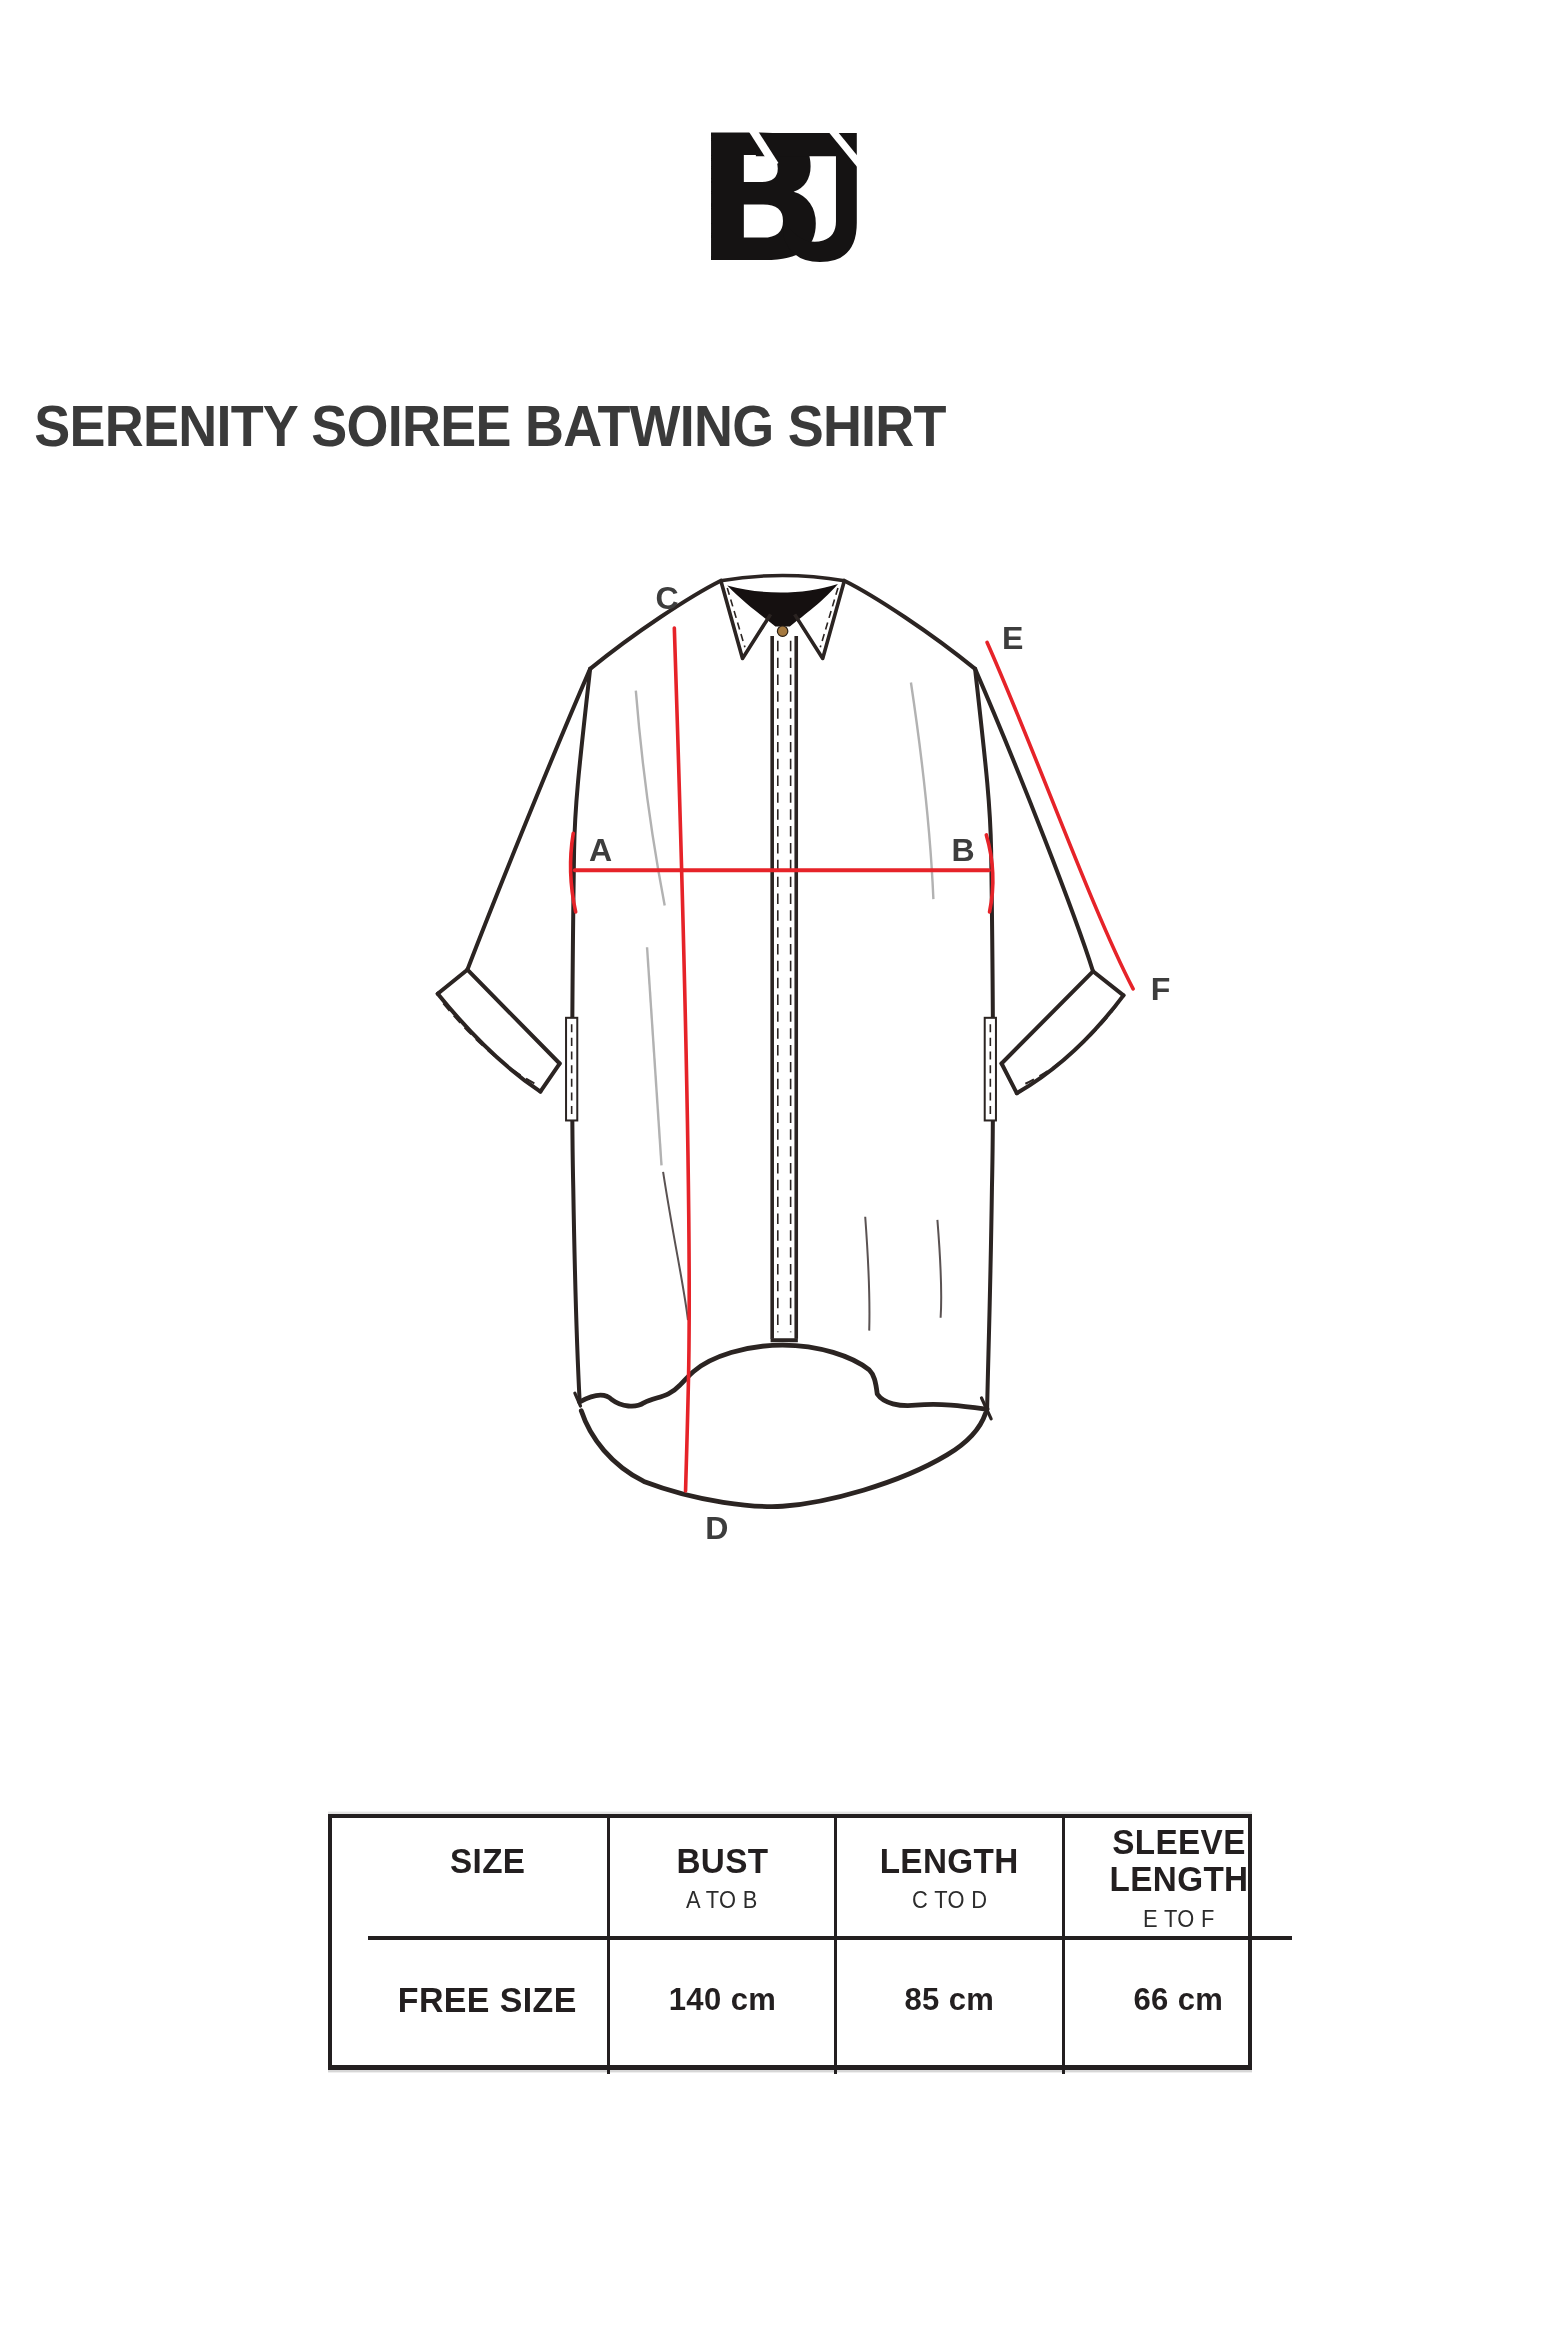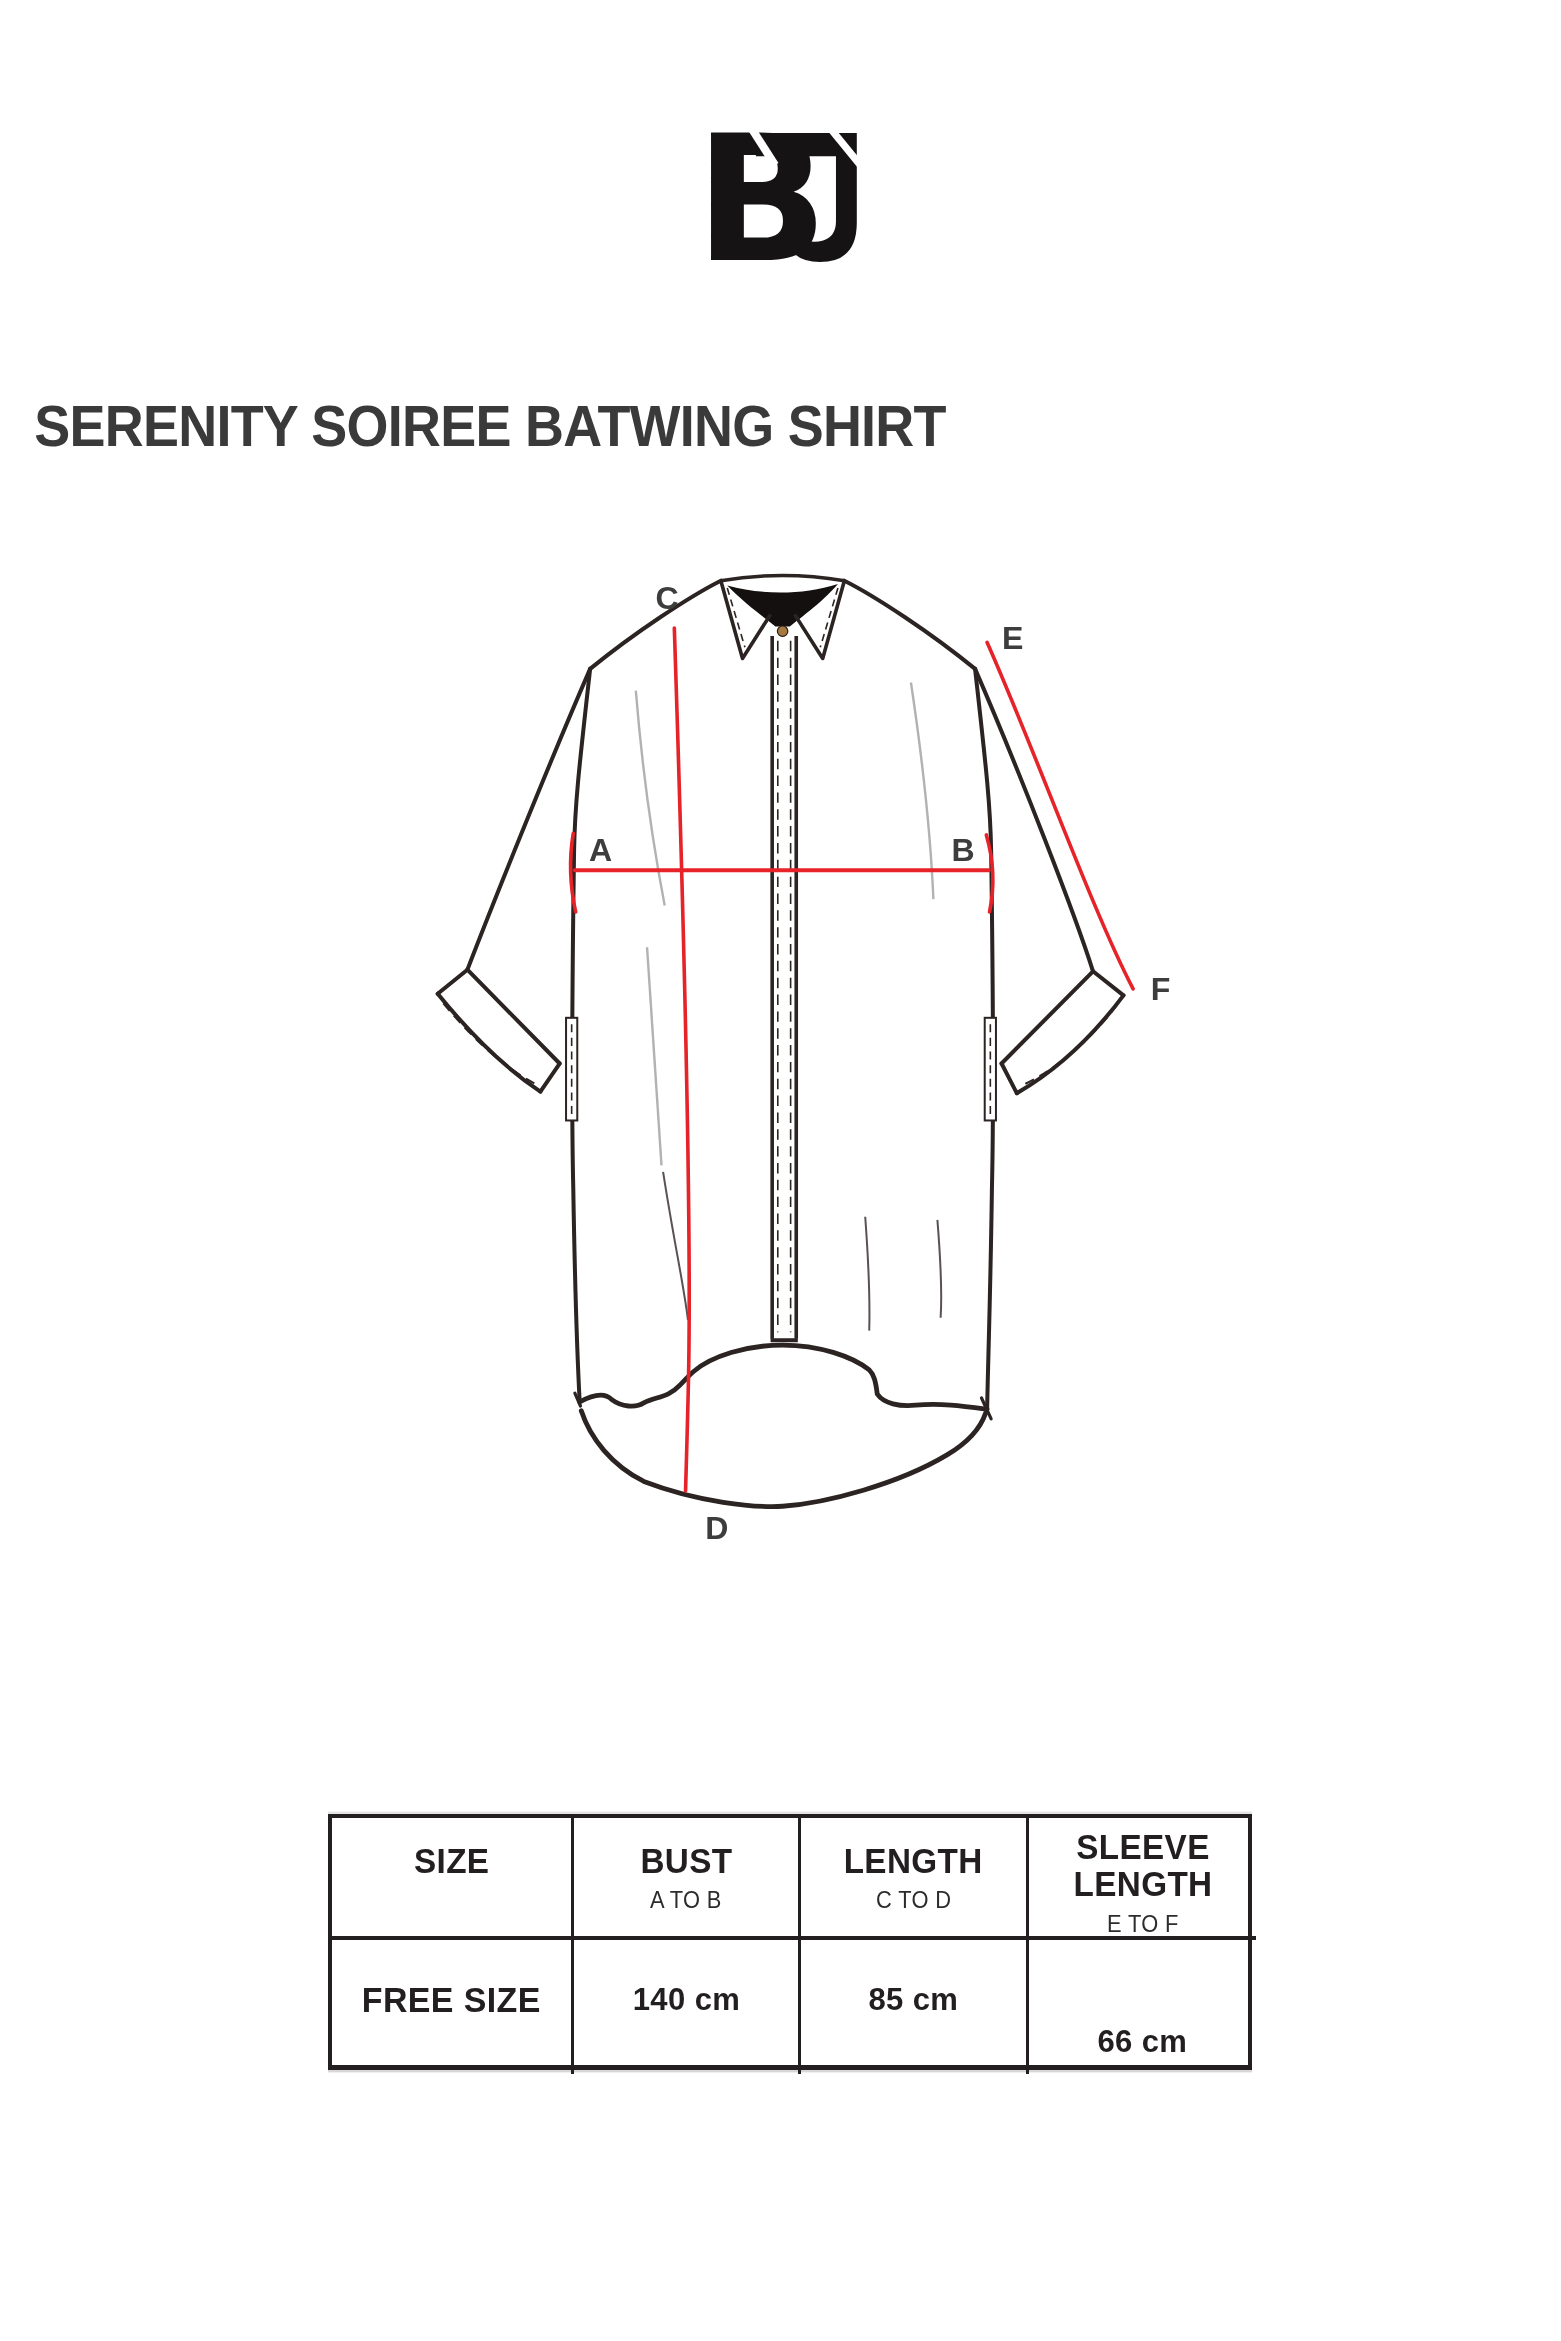--- a/index.html
+++ b/index.html
@@ -46,31 +46,32 @@
     width:924px; height:256px;
     display:grid;
     grid-template-columns:242px 227px 228px 227px;
     grid-template-rows:122px 134px;
     border:4px solid #231f20;
     border-top-width:4.8px;
     border-bottom-width:5.6px;
     box-sizing:border-box;
     box-shadow:0 2.4px 0 rgba(35,31,32,.18), 0 -2.4px 0 rgba(35,31,32,.12);
     color:#231f20;
+    padding-left:36px;
   }
   .cell{
     border-right:3.2px solid #231f20;
     display:flex;
     flex-direction:column;
     align-items:center;
     justify-content:center;
     box-sizing:border-box;
     text-align:center;
   }
-  .cell:nth-child(4n){border-right:none;justify-content:flex-end;}
+  .cell:nth-child(4n){border-right:none;}
   .row-header .cell{border-bottom:4px solid #231f20;}
   .hdr-main{
     font-size:35px;
     line-height:37px;
     font-weight:700;
     letter-spacing:0.4px;
     transform:scaleX(.95);
   }
   .hdr-sub{
     margin-top:9.6px;

